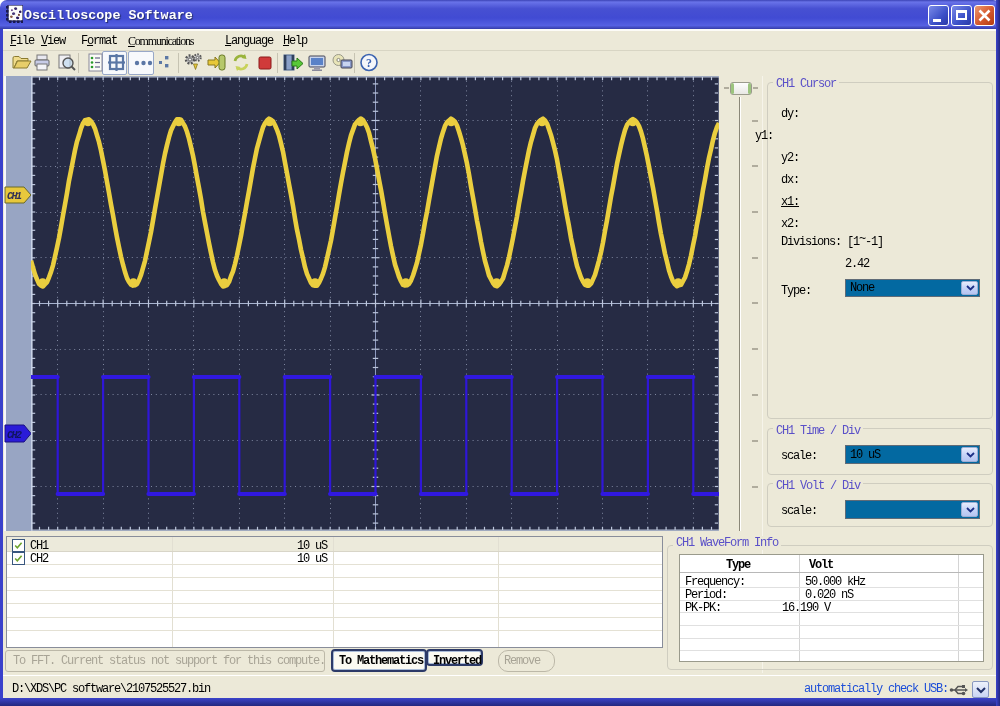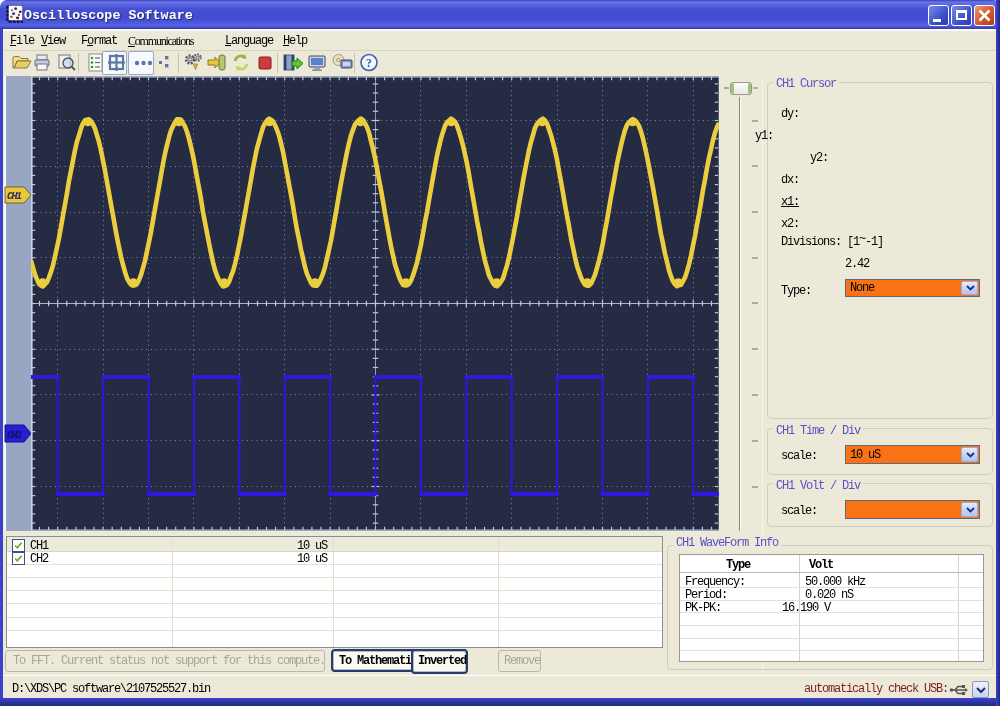--- a/index.html
+++ b/index.html
@@ -3,21 +3,21 @@
 <style>
 * { margin:0; padding:0; box-sizing:border-box; }
 html,body { width:1000px; height:706px; overflow:hidden; }
 body { position:relative; background:#ece9d8; font-family:"Liberation Mono", monospace; }
 .abs { position:absolute; }
 .t { font:12px "Liberation Mono", monospace; letter-spacing:-1.2px; color:#000; white-space:pre; }
 .tb { font:bold 12px "Liberation Mono", monospace; letter-spacing:-1.2px; color:#000; white-space:pre; }
 .blue { color:#5a50c8; font-weight:normal; }
 .dash { position:absolute; width:6px; height:2px; background:#b0ac9d; }
 .gbox { position:absolute; border:1px solid #cfcdc0; border-radius:4px; }
-.combo { position:absolute; background:#f97316; border:1px solid #5f6b77; }
+.combo { position:absolute; background:#0369a1; border:1px solid #5f6b77; }
 .combo .btn { position:absolute; right:1px; top:1px; bottom:1px; width:17px; background:linear-gradient(#e7ecfd,#c7d4f7 50%,#b5c5f2); border:1px solid #9daed4; border-radius:2px; }
 .combo svg { position:absolute; right:4px; top:50%; margin-top:-3px; }
 </style></head>
 <body>
 
 <div class="abs" style="left:0;top:0;width:1000px;height:706px;border-left:3px solid #3a41cb;border-right:4px solid #272c9e;border-bottom:6px solid #272c9e;"></div>
 
 <div class="abs" style="left:0;top:0;width:1000px;height:29px;background:linear-gradient(#3b43b5 0%, #6973e9 7%, #4750d2 30%, #414bd3 62%, #5560e2 88%, #353ca8 100%);"></div>
 <div class="abs" style="left:0;top:0;width:9px;height:9px;background:#fff;"></div>
 <div class="abs" style="left:991px;top:0;width:9px;height:9px;background:#fff;"></div>
@@ -622,21 +622,21 @@
 <div class="dash" style="left:752px;top:348px"></div>
 <div class="dash" style="left:752px;top:394px"></div>
 <div class="dash" style="left:752px;top:440px"></div>
 <div class="dash" style="left:752px;top:486px"></div>
 <div class="abs" style="left:762px;top:76px;width:1px;height:597px;background:#b3b0a1;border-right:1px solid #f6f4ea;"></div>
 
 <div class="gbox" style="left:767px;top:82px;width:226px;height:337px;"></div>
 <div class="abs tb blue" style="left:773px;top:77px;background:#ece9d8;padding:0 3px;">CH1 Cursor</div>
 <div class="abs t" style="left:781px;top:107px;">dy:</div>
 <div class="abs t" style="left:755px;top:129px;">y1:</div>
-<div class="abs t" style="left:781px;top:151px;margin-left:29px;">y2:</div>
+<div class="abs t" style="left:781px;top:151px;">y2:</div>
 <div class="abs t" style="left:781px;top:173px;">dx:</div>
 <div class="abs t" style="left:781px;top:195px;text-decoration:underline;">x1:</div>
 <div class="abs t" style="left:781px;top:217px;">x2:</div>
 <div class="abs t" style="left:781px;top:235px;">Divisions: [1<span style="position:relative;top:-3px;">~</span>-1]</div>
 <div class="abs t" style="left:845px;top:257px;">2.42</div>
 <div class="abs t" style="left:781px;top:284px;">Type:</div>
 <div class="combo" style="left:845px;top:279px;width:135px;height:18px;">
  <div class="t" style="position:absolute;left:4px;top:1px;">None</div>
  <div class="btn"></div>
     <svg width="9" height="6" viewBox="0 0 9 6">
@@ -689,24 +689,24 @@
 <div class="abs t" style="left:30px;top:552px;">CH2</div>
 <div class="abs t" style="left:297px;top:539px;">10 uS</div>
 <div class="abs t" style="left:297px;top:552px;">10 uS</div>
 
 <div class="abs" style="left:5px;top:650px;width:320px;height:22px;border:1px solid #bcb8a8;border-radius:3px;background:#ece9d8;">
     <div class="t" style="position:absolute;left:7px;top:3px;color:#a8a496;">To FFT. Current status not support for this compute.</div>
   </div>
 <div class="abs" style="left:331px;top:649px;width:96px;height:23px;border:2px solid #2c3a68;border-radius:4px;background:#fbfaf2;box-shadow:inset 0 0 0 1px #aabcd8;">
     <div class="tb" style="position:absolute;left:6px;top:3px;">To Mathematics</div>
   </div>
-<div class="abs" style="left:411px;top:649px;width:57px;height:25px;border:2px solid #2c3a68;border-radius:4px;background:#fbfaf2;box-shadow:inset 0 0 0 1px #aabcd8;text-align:center;">
+<div class="abs" style="left:426px;top:649px;width:57px;height:17px;border:2px solid #2c3a68;border-radius:4px;background:#fbfaf2;box-shadow:inset 0 0 0 1px #aabcd8;text-align:center;">
     <div class="tb" style="position:absolute;left:5px;top:3px;">Inverted</div>
   </div>
-<div class="abs" style="left:498px;top:650px;width:43px;height:22px;border:1px solid #bcb8a8;border-radius:3px;background:#ece9d8;">
+<div class="abs" style="left:498px;top:650px;width:57px;height:22px;border:1px solid #bcb8a8;border-radius:10px;background:#ece9d8;">
     <div class="t" style="position:absolute;left:5px;top:3px;color:#a8a496;">Remove</div>
   </div>
 
 <div class="gbox" style="left:667px;top:545px;width:326px;height:125px;"></div>
 <div class="abs tb blue" style="left:673px;top:536px;background:#ece9d8;padding:0 3px;">CH1 WaveForm Info</div>
 <div class="abs" style="left:679px;top:554px;width:305px;height:108px;background:#fff;border:1px solid #9a9a8c;"></div>
 <div class="abs" style="left:799px;top:555px;width:1px;height:106px;background:#d4d4d4;"></div>
 <div class="abs" style="left:958px;top:555px;width:1px;height:106px;background:#d4d4d4;"></div>
 <div class="abs" style="left:680px;top:572px;width:303px;height:1px;background:#b8b8b8;"></div>
 <div class="abs" style="left:680px;top:587px;width:303px;height:1px;background:#e0e0e0;"></div>
@@ -719,21 +719,21 @@
 <div class="abs tb" style="left:809px;top:558px;">Volt</div>
 <div class="abs t" style="left:685px;top:575px;">Frequency:</div>
 <div class="abs t" style="left:805px;top:575px;">50.000 kHz</div>
 <div class="abs t" style="left:685px;top:588px;">Period:</div>
 <div class="abs t" style="left:805px;top:588px;">0.020 nS</div>
 <div class="abs t" style="left:685px;top:601px;">PK-PK:</div>
 <div class="abs t" style="left:782px;top:601px;">16.190 V</div>
 
 <div class="abs" style="left:3px;top:675px;width:993px;height:25px;background:#ece9d8;border-top:1px solid #fff;"></div>
 <div class="abs t" style="left:12px;top:682px;">D:\XDS\PC software\2107525527.bin</div>
-<div class="abs t" style="left:804px;top:682px;color:#7f1d1d;">automatically check USB:</div>
+<div class="abs t" style="left:804px;top:682px;color:#1d4ed8;">automatically check USB:</div>
 <svg class="abs" style="left:949px;top:684px" width="19" height="12" viewBox="0 0 19 12">
  <g stroke="#555" stroke-width="1.5" fill="none">
   <line x1="1" y1="6" x2="16" y2="6"></line>
   <path d="M6 6 L9 2.5 L13 2.5"></path>
       <path d="M6 6 L9 9.5 L13 9.5"></path>
  </g>
  <circle cx="2.5" cy="6" r="1.8" fill="#555"></circle>
  <rect x="13" y="1" width="3" height="3" fill="#555"></rect>
  <circle cx="14.5" cy="9.5" r="1.8" fill="#555"></circle>
  <path d="M16 4 l3 2 l-3 2 z" fill="#555"></path>

